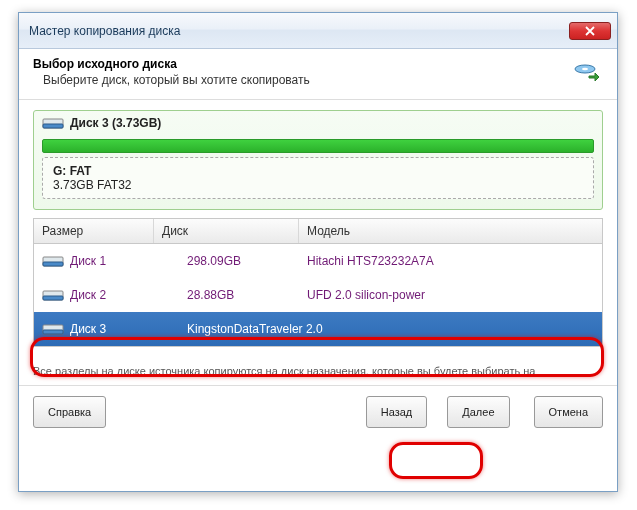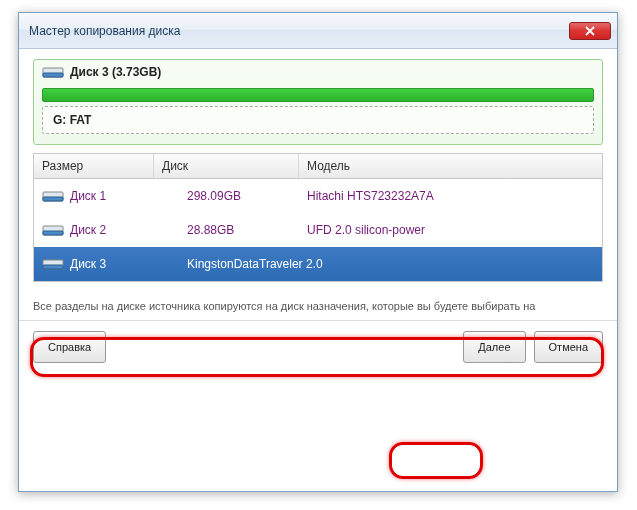--- a/index.html
+++ b/index.html
@@ -62,35 +62,47 @@
 
   <div class="titlebar">
     <span class="titlebar-text">Мастер копирования диска</span>
     <div class="close-btn">
       <svg viewBox="0 0 10 10">
           <path d="M1 1 L9 9 M9 1 L1 9" stroke="#fff" stroke-width="1.8" fill="none"></path>
         </svg>
     </div>
   </div>
 
+  <div class="header">
+    <div>
+      <div class="header-title">Выбор исходного диска</div>
+      <div class="header-sub">Выберите диск, который вы хотите скопировать</div>
+    </div>
+    <svg class="header-icon" viewBox="0 0 32 32">
+      <ellipse cx="14" cy="12" rx="10" ry="4" fill="#8fc8f0" stroke="#3a7aaa"></ellipse>
+      <ellipse cx="14" cy="12" rx="3" ry="1.2" fill="#fff"></ellipse>
+      <path d="M24 16 L28 20 L24 24 L24 21 L18 21 L18 19 L24 19 Z" fill="#3a9f3a" stroke="#2a7a2a"></path>
+    </svg>
+  </div>
 
   <div class="body">
 
     <div class="disk-panel">
       <div class="disk-panel-head">
         <svg class="hdd-icon" viewBox="0 0 22 16">
           <rect x="1" y="4" width="20" height="9" rx="1" fill="#dfe8ec" stroke="#888"></rect>
           <rect x="1" y="9" width="20" height="4" rx="1" fill="#4a8ac8" stroke="#2a5a8a"></rect>
         </svg>
         <span>Диск 3 (3.73GB)</span>
       </div>
       <div class="disk-panel-body">
         <div class="progress"></div>
         <div class="part-box">
           <div class="part-name">G: FAT</div>
+          <div class="part-detail">3.73GB FAT32</div>
         </div>
       </div>
     </div>
 
     <div class="table">
       <div class="table-head">
         <div class="th col2">Размер</div>
         <div class="th col1">Диск</div>
         <div class="th col3">Модель</div>
       </div>
@@ -131,20 +143,21 @@
     </div>
 
   </div>
 
   <div class="footer-text">Все разделы на диске источника копируются на диск назначения, которые вы будете выбирать на</div>
   <div class="bottom-border"></div>
 
   <div class="buttons">
     <button class="btn">Справка</button>
     <div class="spacer"></div>
+    <button class="btn">Назад</button>
     <button class="btn">Далее</button>
-    <button class="btn" style="margin-left:8px">Отмена</button>
+    <button class="btn" style="margin-left:24px">Отмена</button>
   </div>
 
 </div>
 
 <div class="highlight-row highlight1"></div>
 <div class="highlight-row highlight2"></div>
 
 </body></html>

